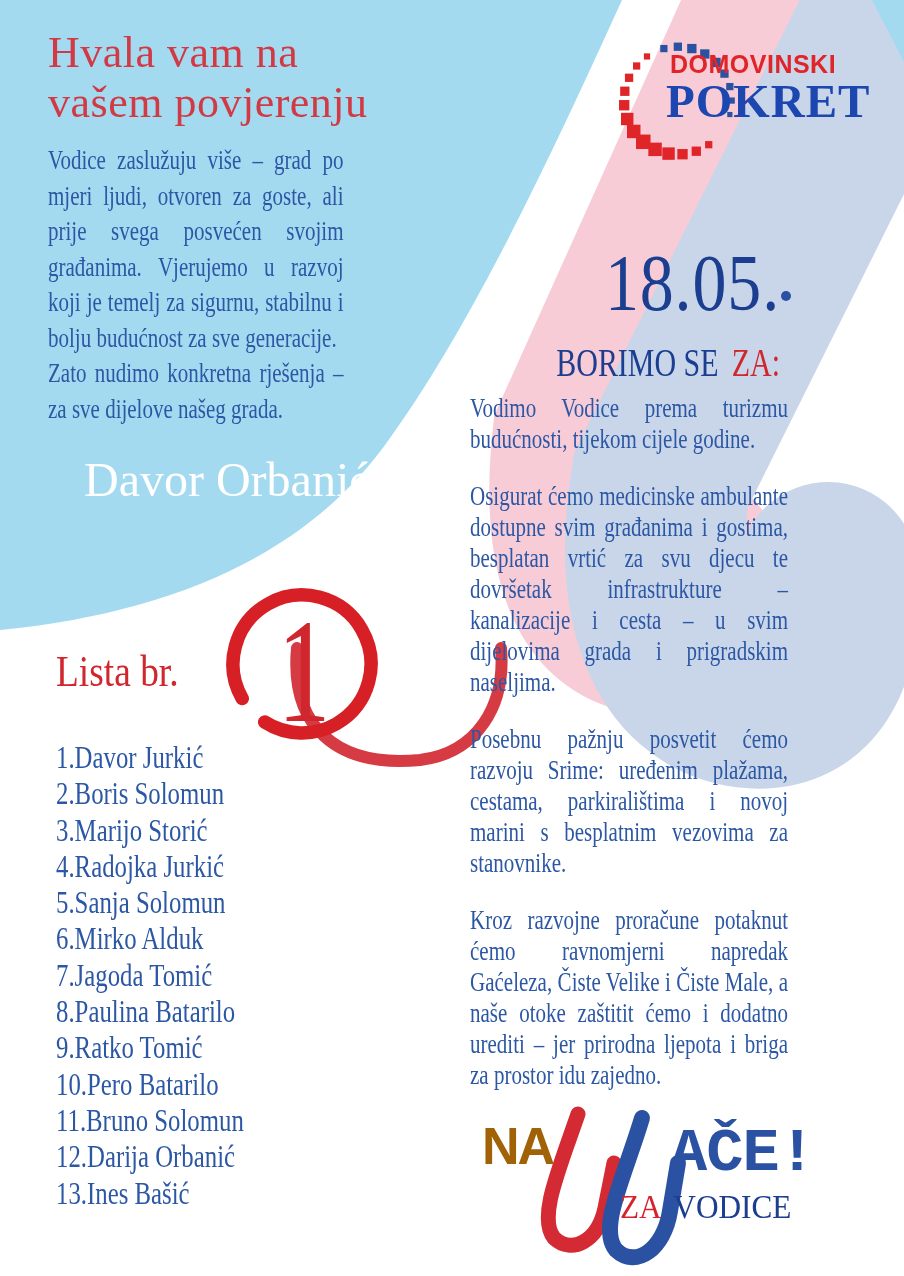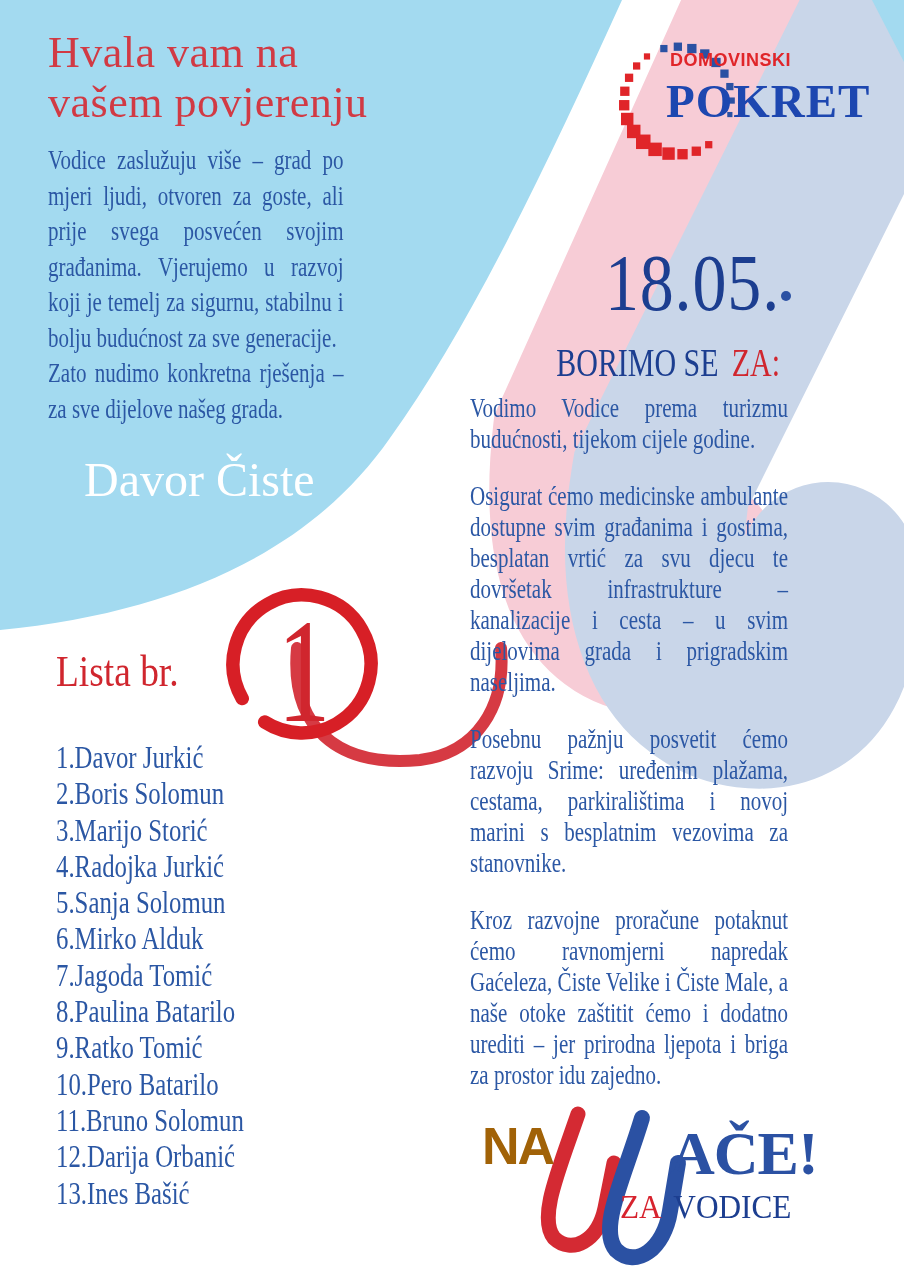--- a/index.html
+++ b/index.html
@@ -22,40 +22,40 @@
   .lista-label{left:56px;top:646px;font-size:44px;color:#d0262e;transform:scaleX(.85);transform-origin:left top;}
   .ring{left:226px;top:588px;}
   .big-one{left:230px;top:596px;width:148px;height:150px;font-size:148px;line-height:150px;
            color:#d0262e;text-align:center;transform:scaleX(.72);transform-origin:center top;}
 
   .candidates{left:56px;top:740px;margin:0;padding:0;list-style:none;
               font-size:31px;line-height:36.3px;color:#2b57a4;
               transform:scaleX(.8);transform-origin:top left;white-space:nowrap;}
 
   .dp-logo-text1{left:670px;top:50px;font-family:"Liberation Sans",sans-serif;font-weight:bold;
-                 font-size:18px;letter-spacing:.5px;color:#e02529;white-space:nowrap;}
+                 font-size:25px;letter-spacing:.5px;color:#e02529;white-space:nowrap;}
   .dp-logo-text2{left:666px;top:74px;font-family:Liberation Serif, serif;font-weight:bold;
                  font-size:47px;letter-spacing:1px;color:#1d47b0;white-space:nowrap;}
   .dp-dots{left:612px;top:26px;}
 
   .date{left:450px;top:238px;width:330px;text-align:right;font-size:80px;color:#1c3e90;
         transform:scaleX(.85);transform-origin:right top;letter-spacing:1px;}
   .slogan{left:440px;top:338px;width:340px;text-align:right;font-size:41px;white-space:nowrap;
           transform:scaleX(.73);transform-origin:right top;}
   .slogan .blue{color:#1c3e90;}
   .slogan .red{color:#d0262e;margin-left:8px;}
 
   .paras{left:470px;top:392px;width:424px;transform:scaleX(.75);transform-origin:top left;
          font-size:28px;line-height:31px;color:#2b57a4;text-align:justify;}
   .paras p{margin:0 0 26px 0;}
 
   .najjace{left:470px;top:1106px;width:380px;height:170px;}
   .nj-na{left:12px;top:10px;font-family:"Liberation Sans",sans-serif;font-weight:bold;
          font-size:52px;letter-spacing:-2px;color:#a16207;}
-  .nj-ace{left:200px;top:12px;font-family:Liberation Serif, serif;font-weight:bold;
+  .nj-ace{left:200px;top:12px;font-family:Liberation Mono, monospace;font-weight:bold;
           font-size:62px;letter-spacing:-1px;color:#2b51a3;}
   .nj-svg{left:0;top:0;}
   .nj-tag{left:150px;top:82px;font-size:34px;transform:scaleX(.92);transform-origin:left top;white-space:nowrap;}
   .nj-tag .red{color:#d7232e;}
   .nj-tag .blue{color:#1c3e90;margin-left:6px;}
 </style>
 </head>
 <body>
 
 <div class="poster">
@@ -71,21 +71,21 @@
 
   <div class="content">
 
     <div class="abs heading">Hvala vam na vašem povjerenju</div>
 
     <div class="abs intro-wrap">
       <p>Vodice zaslužuju više – grad po mjeri ljudi, otvoren za goste, ali prije svega posvećen svojim građanima. Vjerujemo u razvoj koji je temelj za sigurnu, stabilnu i bolju budućnost za sve generacije.</p>
       <p>Zato nudimo konkretna rješenja – za sve dijelove našeg grada.</p>
     </div>
 
-    <div class="abs leader-name">Davor Čiste</div>
+    <div class="abs leader-name">Davor Orbanić</div>
 
     <div class="abs lista-label">Lista br.</div>
 
     <svg class="abs ring" width="152" height="152" viewBox="0 0 152 152">
       <circle cx="76" cy="76" r="69" fill="none" stroke="#d71f26" stroke-width="13.5" stroke-linecap="round" stroke-dasharray="400 33.5" transform="rotate(150 76 76)"></circle>
     </svg>
     <div class="abs big-one">1</div>
 
     <ol class="abs candidates">
       <li>1.Davor Jurkić</li>

